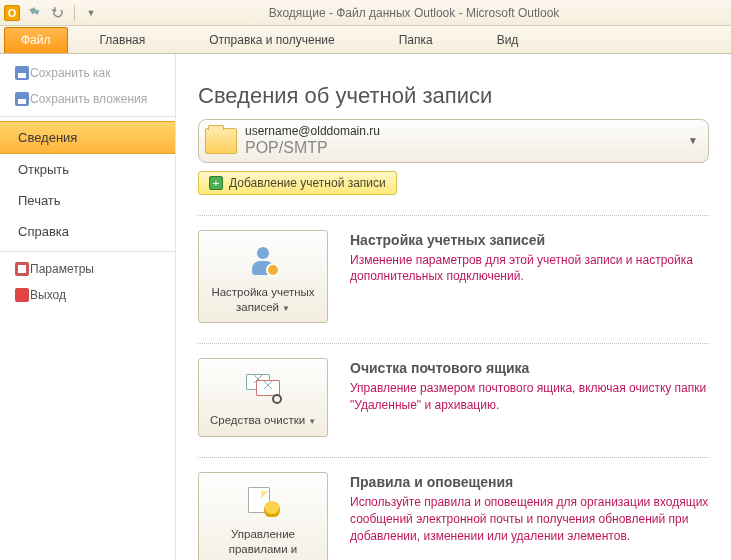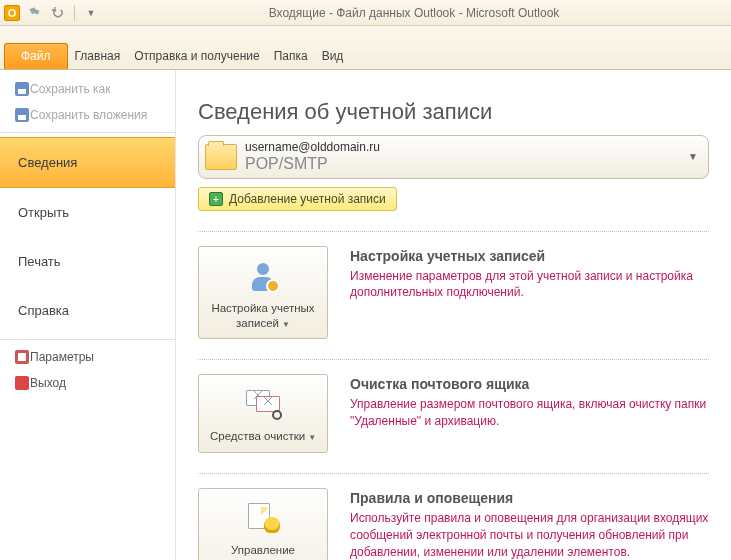--- a/index.html
+++ b/index.html
@@ -7,32 +7,32 @@
 
 
 .titlebar { height: 26px; background: linear-gradient(#fdf7ee, #f5eedd); border-bottom: 1px solid #d8d0bd; display: flex; align-items: center; padding: 0 4px; }
 .qat { display: flex; align-items: center; gap: 4px; }
 .app-icon { width: 16px; height: 16px; background: #f7a800; border: 1px solid #d68800; border-radius: 2px; display: flex; align-items: center; justify-content: center; color: #fff; font-weight: bold; font-size: 11px; }
 .qat-btn { width: 20px; height: 20px; display: flex; align-items: center; justify-content: center; cursor: pointer; color: #777; }
 .qat-sep { width: 1px; height: 16px; background: #cdc5b2; margin: 0 2px; }
 .titlebar-title { flex: 1; text-align: center; color: #6a6a6a; font-size: 12px; }
 
 
-.ribbon { height: 44px; background: linear-gradient(#fdf7ee, #f5eedd); border-bottom: 1px solid #c9c0a9; display: flex; align-items: flex-end; padding-left: 4px; }
+.ribbon { height: 28px; background: linear-gradient(#fdf7ee, #f5eedd); border-bottom: 1px solid #c9c0a9; display: flex; align-items: flex-end; padding-left: 4px; }
 .file-tab { background: linear-gradient(#ffb84d, #ff9c1a); color: #fff; padding: 5px 16px 6px; font-size: 12px; border: 1px solid #d97b00; border-bottom: none; border-top-left-radius: 3px; border-top-right-radius: 3px; cursor: pointer; }
-.ribbon-tab { padding: 6px 7px; color: #444; cursor: pointer; }
+.ribbon-tab { padding: 6px 32px; color: #444; cursor: pointer; }
 
 
 .backstage { display: flex; height: calc(560px - 26px - 28px); }
 .backstage-left { width: 175px; background: #fff; padding-top: 6px; }
 .bs-item { display: flex; align-items: center; gap: 0; padding: 5px 14px; color: #555; cursor: pointer; font-size: 12px; }
 .bs-item.disabled { color: #a9a9a9; }
 .bs-item .mini-icon { width: 16px; height: 16px; display: flex; align-items: center; justify-content: center; font-size: 13px; }
 .bs-sep { height: 1px; background: #e2e2e2; margin: 4px 0; }
-.bs-nav { padding: 17px 18px; font-size: 13px; color: #444; cursor: pointer; }
+.bs-nav { padding: 8px 18px; font-size: 13px; color: #444; cursor: pointer; }
 .bs-nav.selected { background: linear-gradient(#ffd66a, #ffb43a); border-top: 1px solid #e7a020; border-bottom: 1px solid #e7a020; color: #3a3a3a; }
 
 .backstage-right { flex: 1; background: #fff; padding: 18px 22px 0 22px; border-left: 1px solid #e5e5e5; overflow: hidden; }
 .page-title { font-size: 22px; color: #555; font-weight: normal; margin-bottom: 10px; margin-top: 11px; }
 
 
 .account-select { display: flex; align-items: center; border: 1px solid #c9c0a9; background: linear-gradient(#fefefe,#f2ede0); padding: 4px 6px; border-radius: 8px; cursor: pointer; }
 .account-select .folder { width: 32px; height: 26px; background: linear-gradient(#ffe9a8,#ffcf5a); border: 1px solid #d6b24a; border-radius: 2px; margin-right: 8px; position: relative; }
 .account-select .folder::before { content: ""; position: absolute; top: -4px; left: 2px; width: 14px; height: 4px; background: #ffe9a8; border: 1px solid #d6b24a; border-bottom: none; border-radius: 2px 2px 0 0; }
 .account-select .acct-text { flex: 1; line-height: 1.2; }

